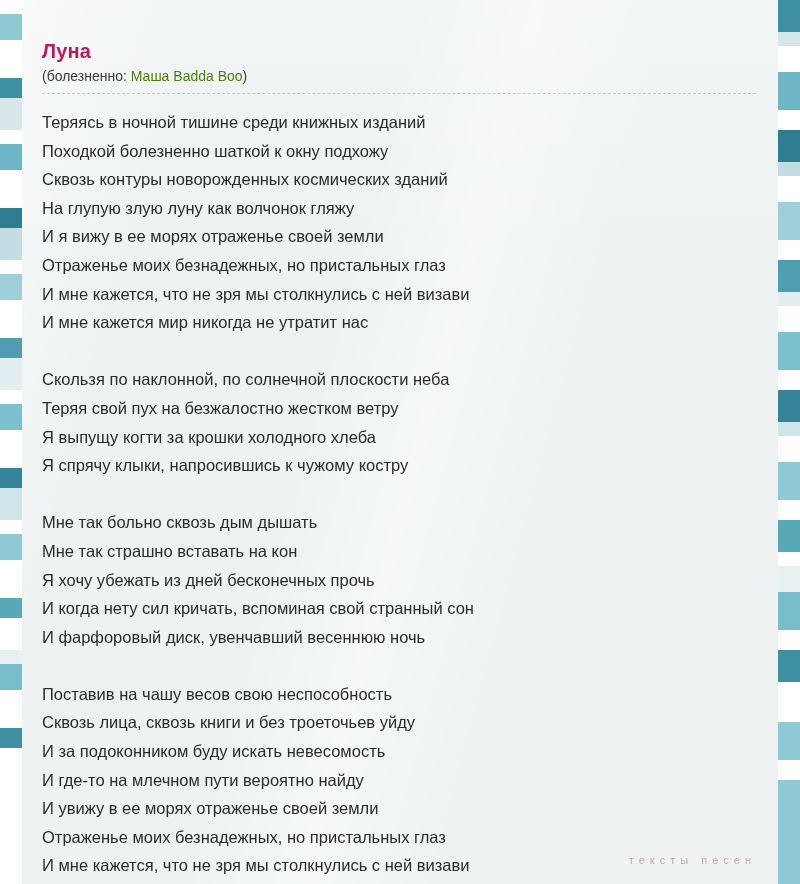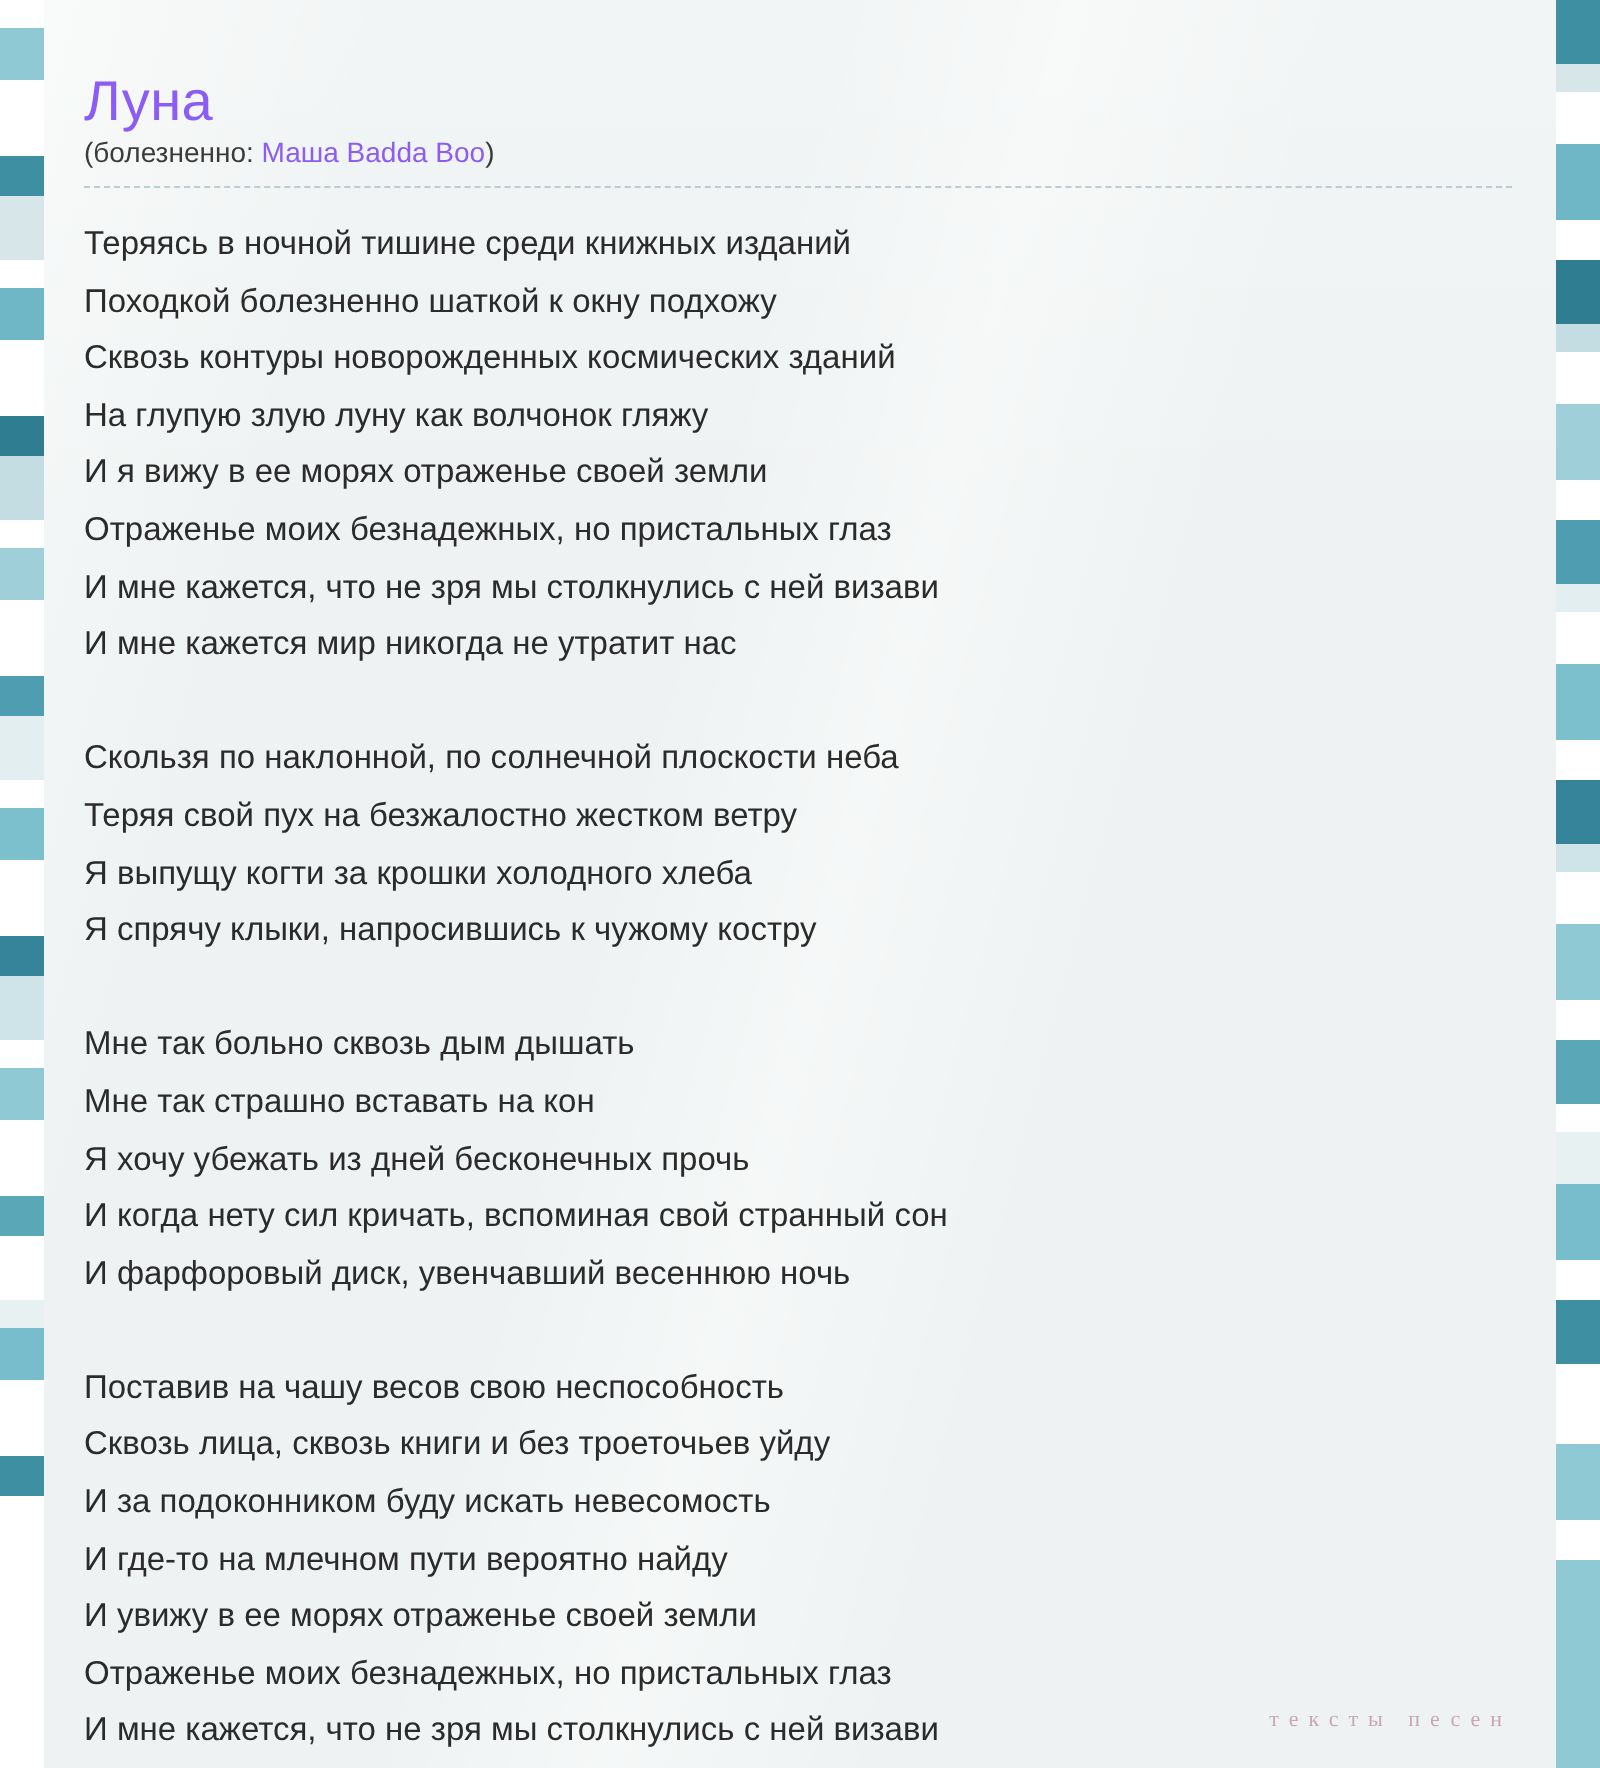--- a/index.html
+++ b/index.html
@@ -45,36 +45,36 @@
       linear-gradient(180deg, rgba(255,255,255,0.25) 0%, rgba(255,255,255,0.0) 30%);
     pointer-events: none;
   }
   .content {
     position: absolute;
     left: 0; right: 0; top: 0; bottom: 0;
     padding: 38px 44px 0 42px;
     box-sizing: border-box;
   }
   .song-title {
-    color: #8b5cf6;
-    font-size: 28px;
-    font-weight: normal;
+    color: #be185d;
+    font-size: 20px;
+    font-weight: bold;
     line-height: 26px;
     margin: 0 0 4px 0;
     letter-spacing: 0.2px;
   }
   .artist-line {
     font-size: 14px;
     color: #3b3b3b;
     padding-bottom: 9px;
     border-bottom: 1px dashed #b9cdd2;
     margin-bottom: 14px;
   }
   .artist-link {
-    color: #8b5cf6;
+    color: #4d7c0f;
     text-decoration: none;
     cursor: pointer;
   }
   .lyrics {
     font-size: 16.5px;
     line-height: 28.6px;
     color: #2b2b2b;
     white-space: pre-wrap;
     margin: 0;
     font-family: "Liberation Sans", sans-serif;
@@ -97,21 +97,20 @@
     color: #f06aa0;
     font-size: 20px;
     font-weight: bold;
   }
   .logo-sub {
     font-size: 11px;
     color: #c9a6b4;
     letter-spacing: 5px;
     margin-top: -4px;
     text-align: center;
-    font-family: Liberation Serif, serif;
   }
 </style>
 </head>
 <body>
 
 <div class="page">
 
   <div class="stripes left">
       <div class="stripe" style="height: 14px; background: rgb(255, 255, 255);"></div>
       <div class="stripe" style="height: 26px; background: rgb(143, 201, 212);"></div>

